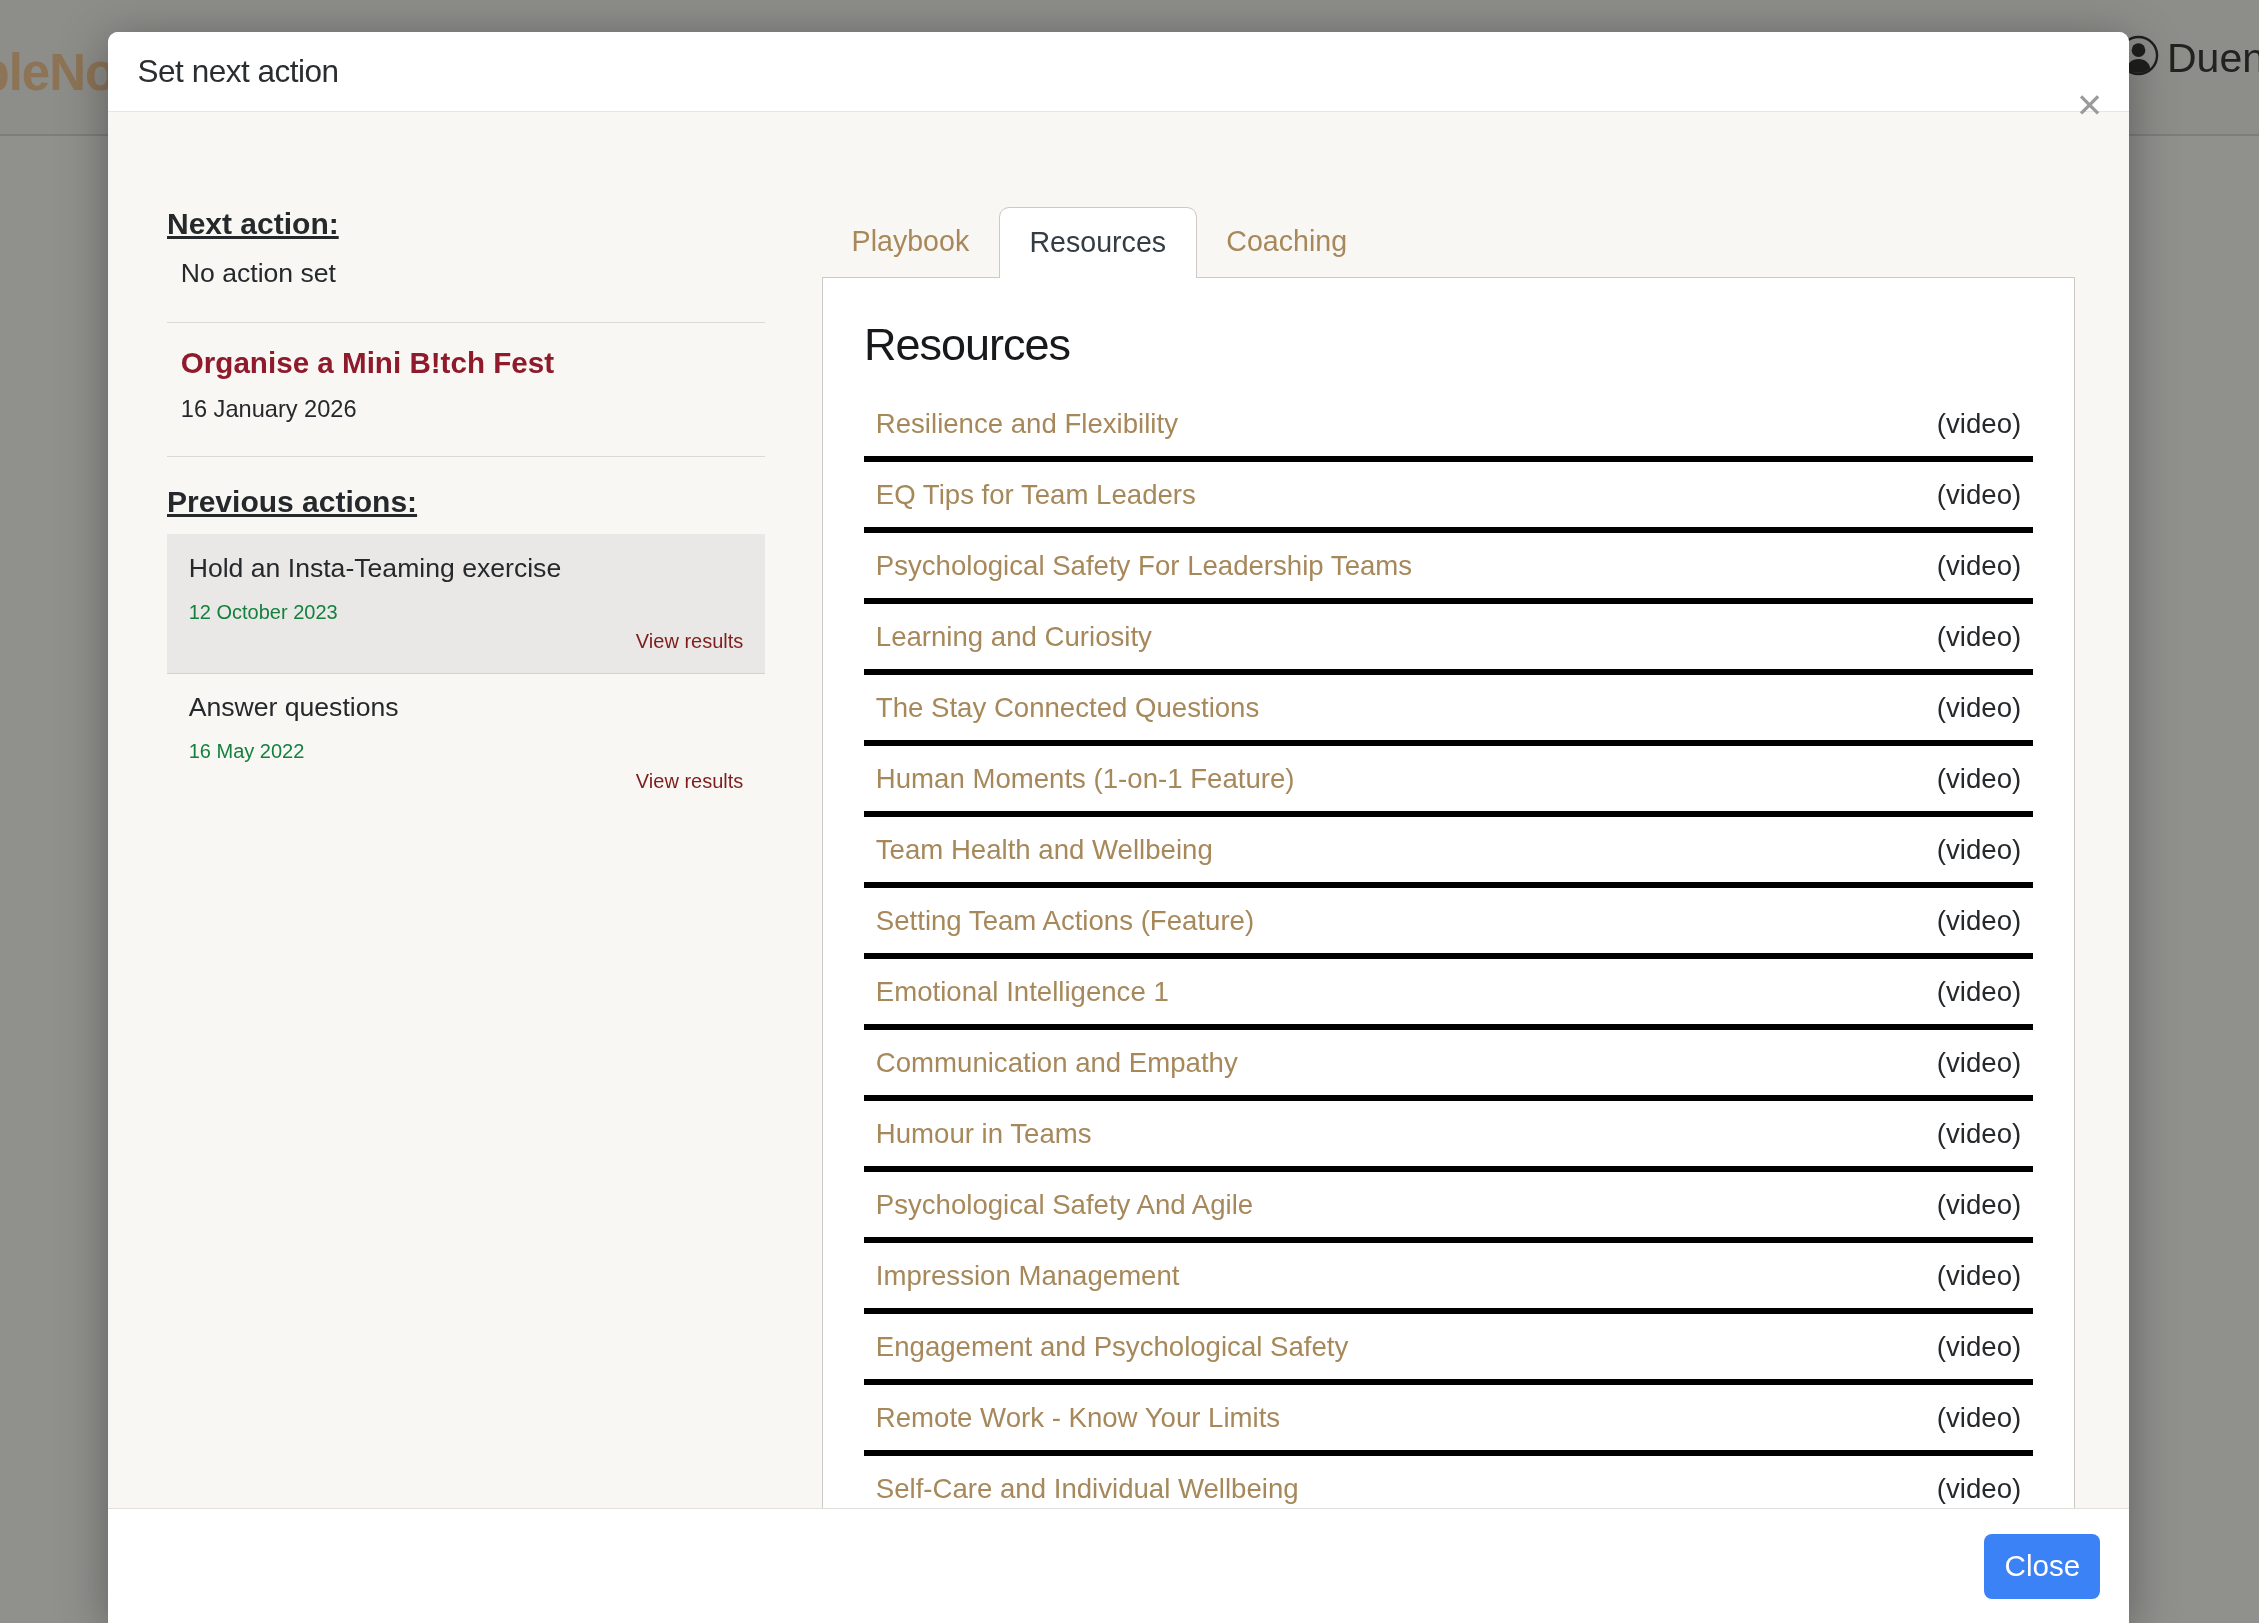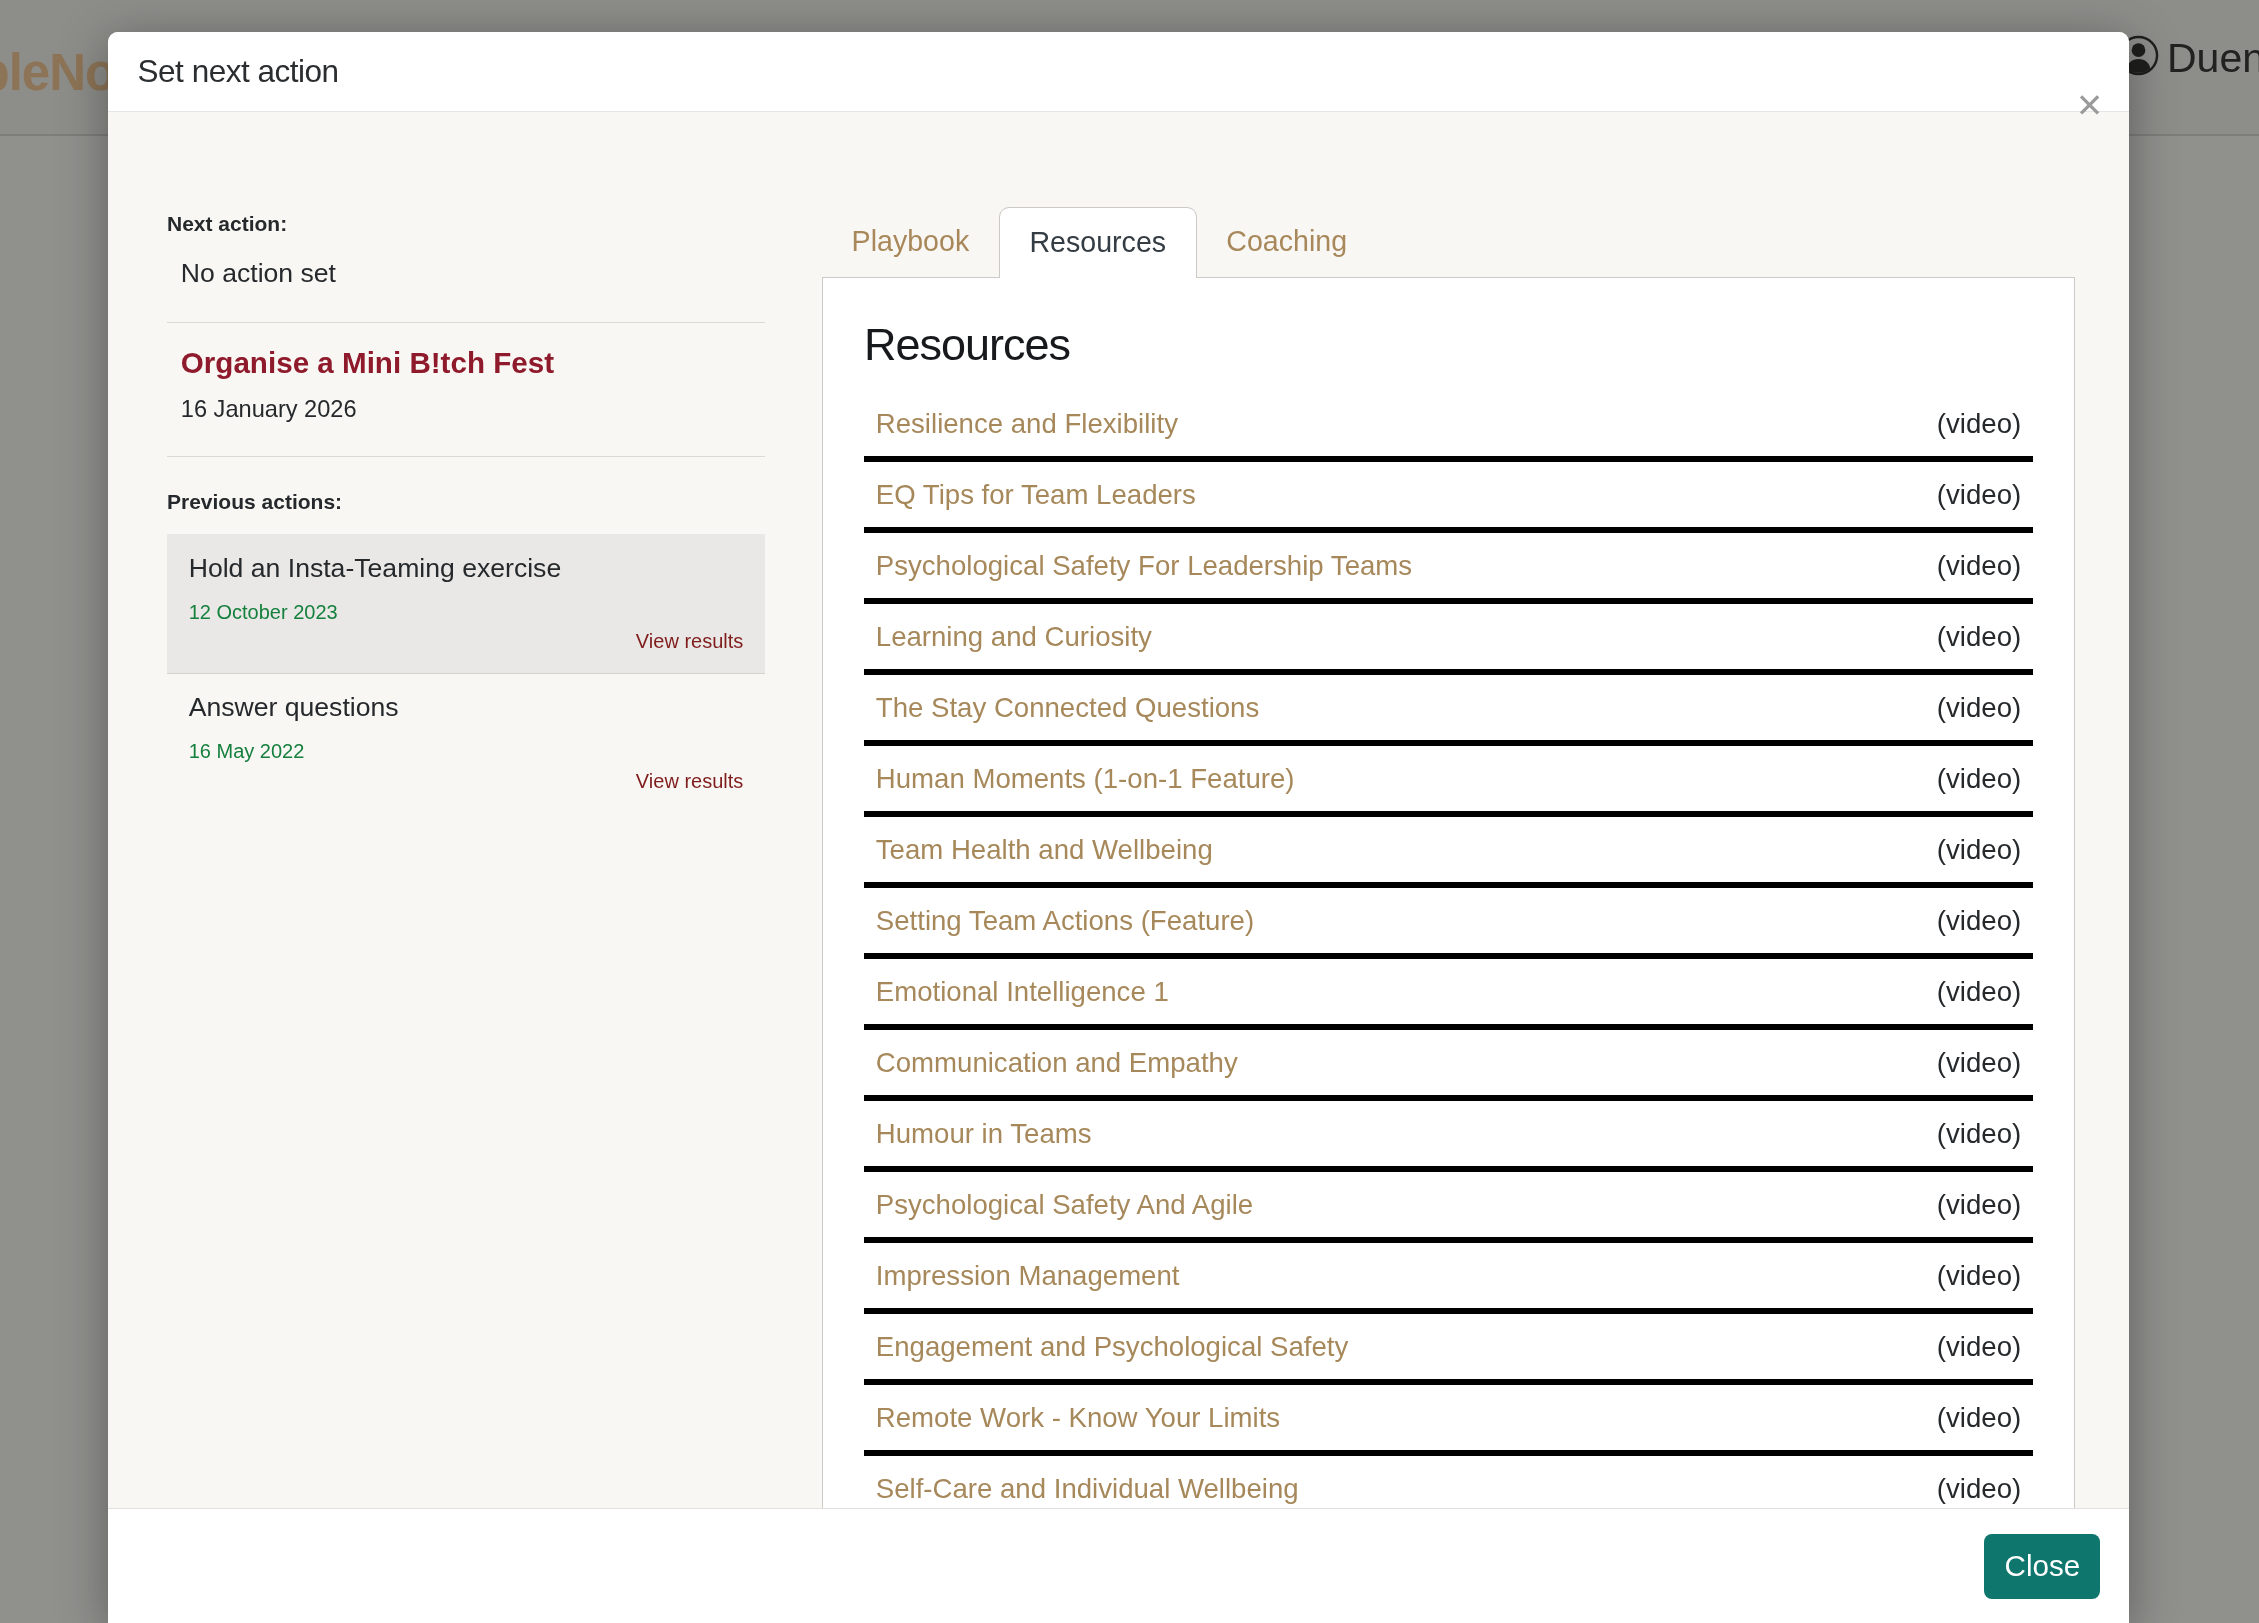--- a/index.html
+++ b/index.html
@@ -47,21 +47,21 @@
     font-family:"DejaVu Sans", sans-serif;
   }
 
   .modal-body {
     position:absolute; left:0; top:110px; right:0; bottom:0;
     padding:65px 54px 0 59px; display:flex;
   }
 
   
   .left-col { width:598px; margin-right:57px; flex:none; }
-  .section-label { font-size:21px; font-weight:700; color:#26292c; line-height:33px; }
+  .section-label { font-size:30px; font-weight:700; color:#26292c; line-height:33px;text-decoration:underline; }
   .next-action-value { margin-top:17.7px; padding-left:13.8px; font-size:26.6px; line-height:33px; }
   .left-divider { border:none; border-top:1px solid #dbd9d6; margin-top:31.5px; }
   .current-label { margin-top:27.6px; }
   .current-title {
     margin-top:21.7px; padding-left:13.8px;
     font-size:29.6px; font-weight:700; line-height:37px; color:#8e1a2b;
     text-decoration:none; display:block;
   }
   .current-date { margin-top:14px; padding-left:13.8px; font-size:23.6px; line-height:29.6px; color:#26292c; }
   .previous-label { margin-top:27.6px; }
@@ -101,21 +101,21 @@
 
   
   .modal-footer {
     position:absolute; left:0; right:0; bottom:0; height:116px;
     background:#ffffff; border-top:1px solid #e2e0dd;
     display:flex; align-items:center; justify-content:flex-end;
     padding-right:28.6px; z-index:5;
   }
   .close-button {
     width:116px; height:65px; border:none; border-radius:7.9px;
-    background:#0f766e; color:#ffffff; font-size:29.6px;
+    background:#3b82f6; color:#ffffff; font-size:29.6px;
     font-family:"Liberation Sans", sans-serif; cursor:pointer;
   }
 </style>
 </head>
 <body>
 
 <div class="backdrop-header">
   <div class="backdrop-logo">PeopleNotTech</div>
   <span class="backdrop-avatar">
     <svg width="41" height="41" viewBox="0 0 42 42">

